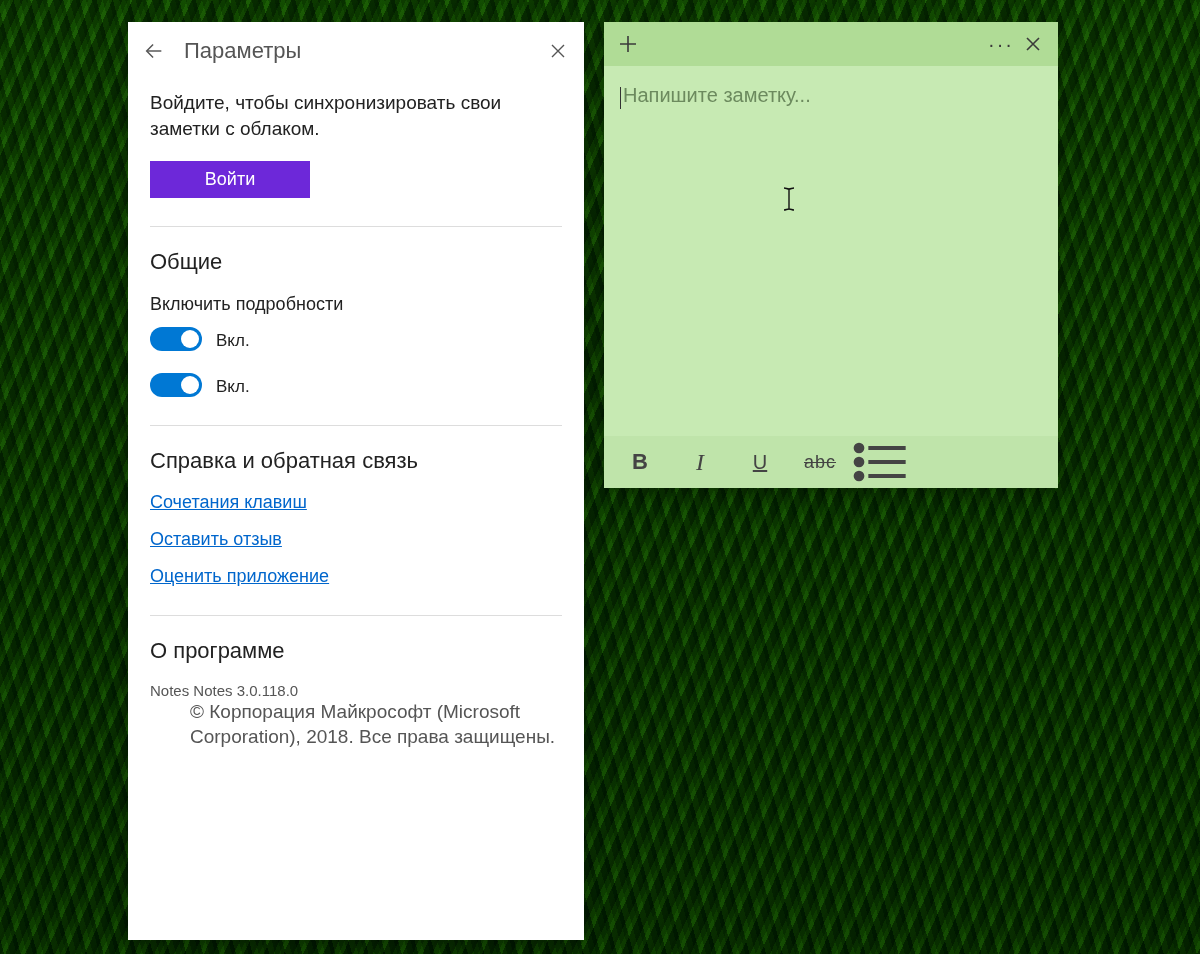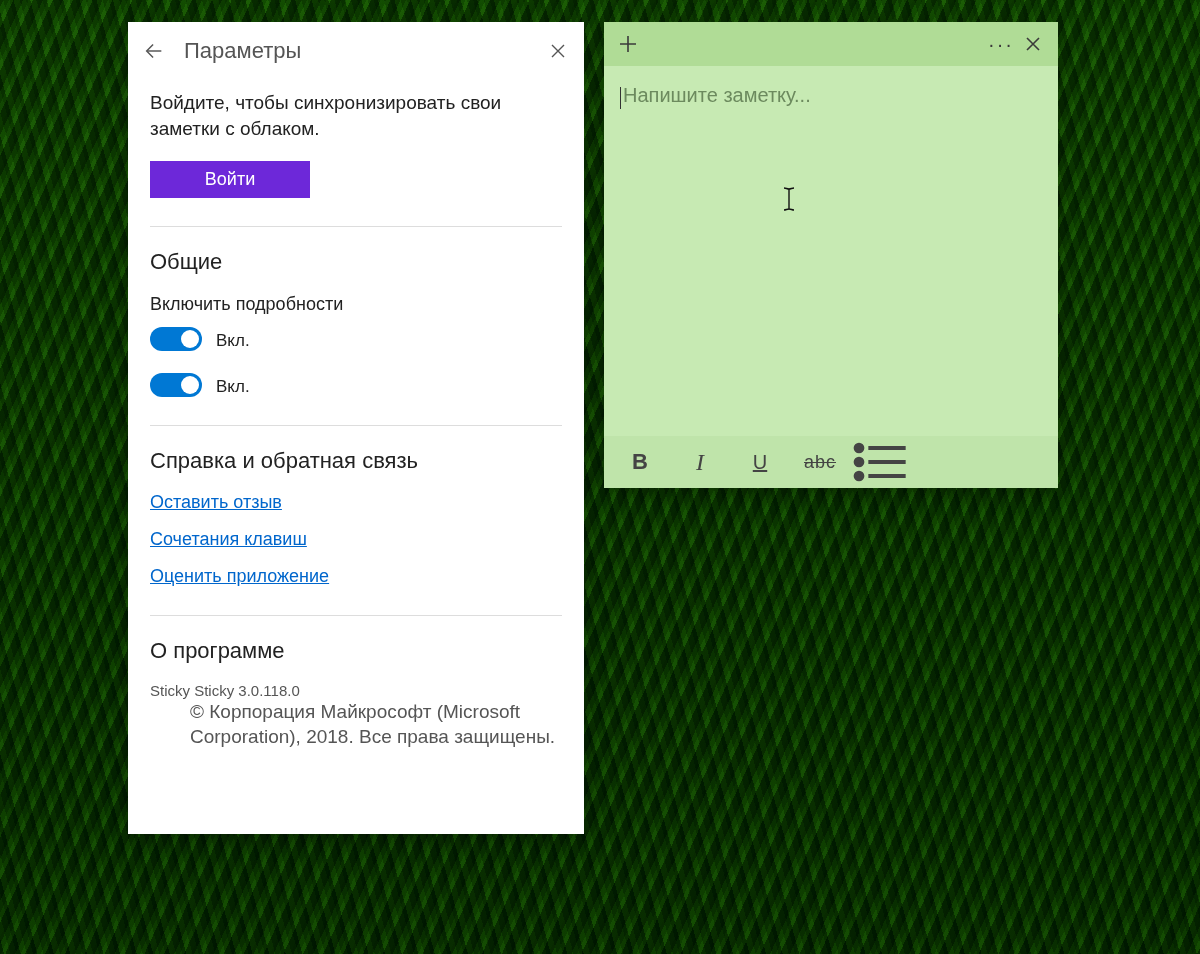--- a/index.html
+++ b/index.html
@@ -21,21 +21,21 @@
     background-blend-mode: overlay, normal, normal;
     filter: contrast(1.1) brightness(0.95);
   }
 
   
   .settings-window {
     position: absolute;
     left: 128px;
     top: 22px;
     width: 456px;
-    height: 812px;
+    height: 918px;
     background: #ffffff;
     box-shadow: 0 4px 20px rgba(0,0,0,0.3);
     display: flex;
     flex-direction: column;
   }
   .settings-header {
     display: flex;
     align-items: center;
     padding: 16px 14px 10px 14px;
     gap: 18px;
@@ -189,28 +189,28 @@
     </div>
 
     <div class="toggle-row">
       <div class="toggle"></div>
       <span class="toggle-state">Вкл.</span>
     </div>
 
     <hr class="divider">
 
     <h2 class="section-title">Справка и обратная связь</h2>
+    <a class="link">Сочетания клавиш</a>
     <a class="link">Оставить отзыв</a>
-    <a class="link">Сочетания клавиш</a>
     <a class="link">Оценить приложение</a>
 
     <hr class="divider">
 
     <h2 class="section-title">О программе</h2>
-    <div class="about-app">Sticky Sticky 3.0.118.0</div>
+    <div class="about-app">Notes Notes 3.0.118.0</div>
     <div class="about-copy">© Корпорация Майкрософт (Microsoft Corporation), 2018. Все права защищены.</div>
   </div>
 </div>
 
 <div class="note-window">
   <div class="note-titlebar">
     <div class="note-add">
       <svg width="18" height="18" viewBox="0 0 18 18" stroke="#3a3a3a" stroke-width="1.6">
           <path d="M9 1v16M1 9h16"></path>
         </svg>

